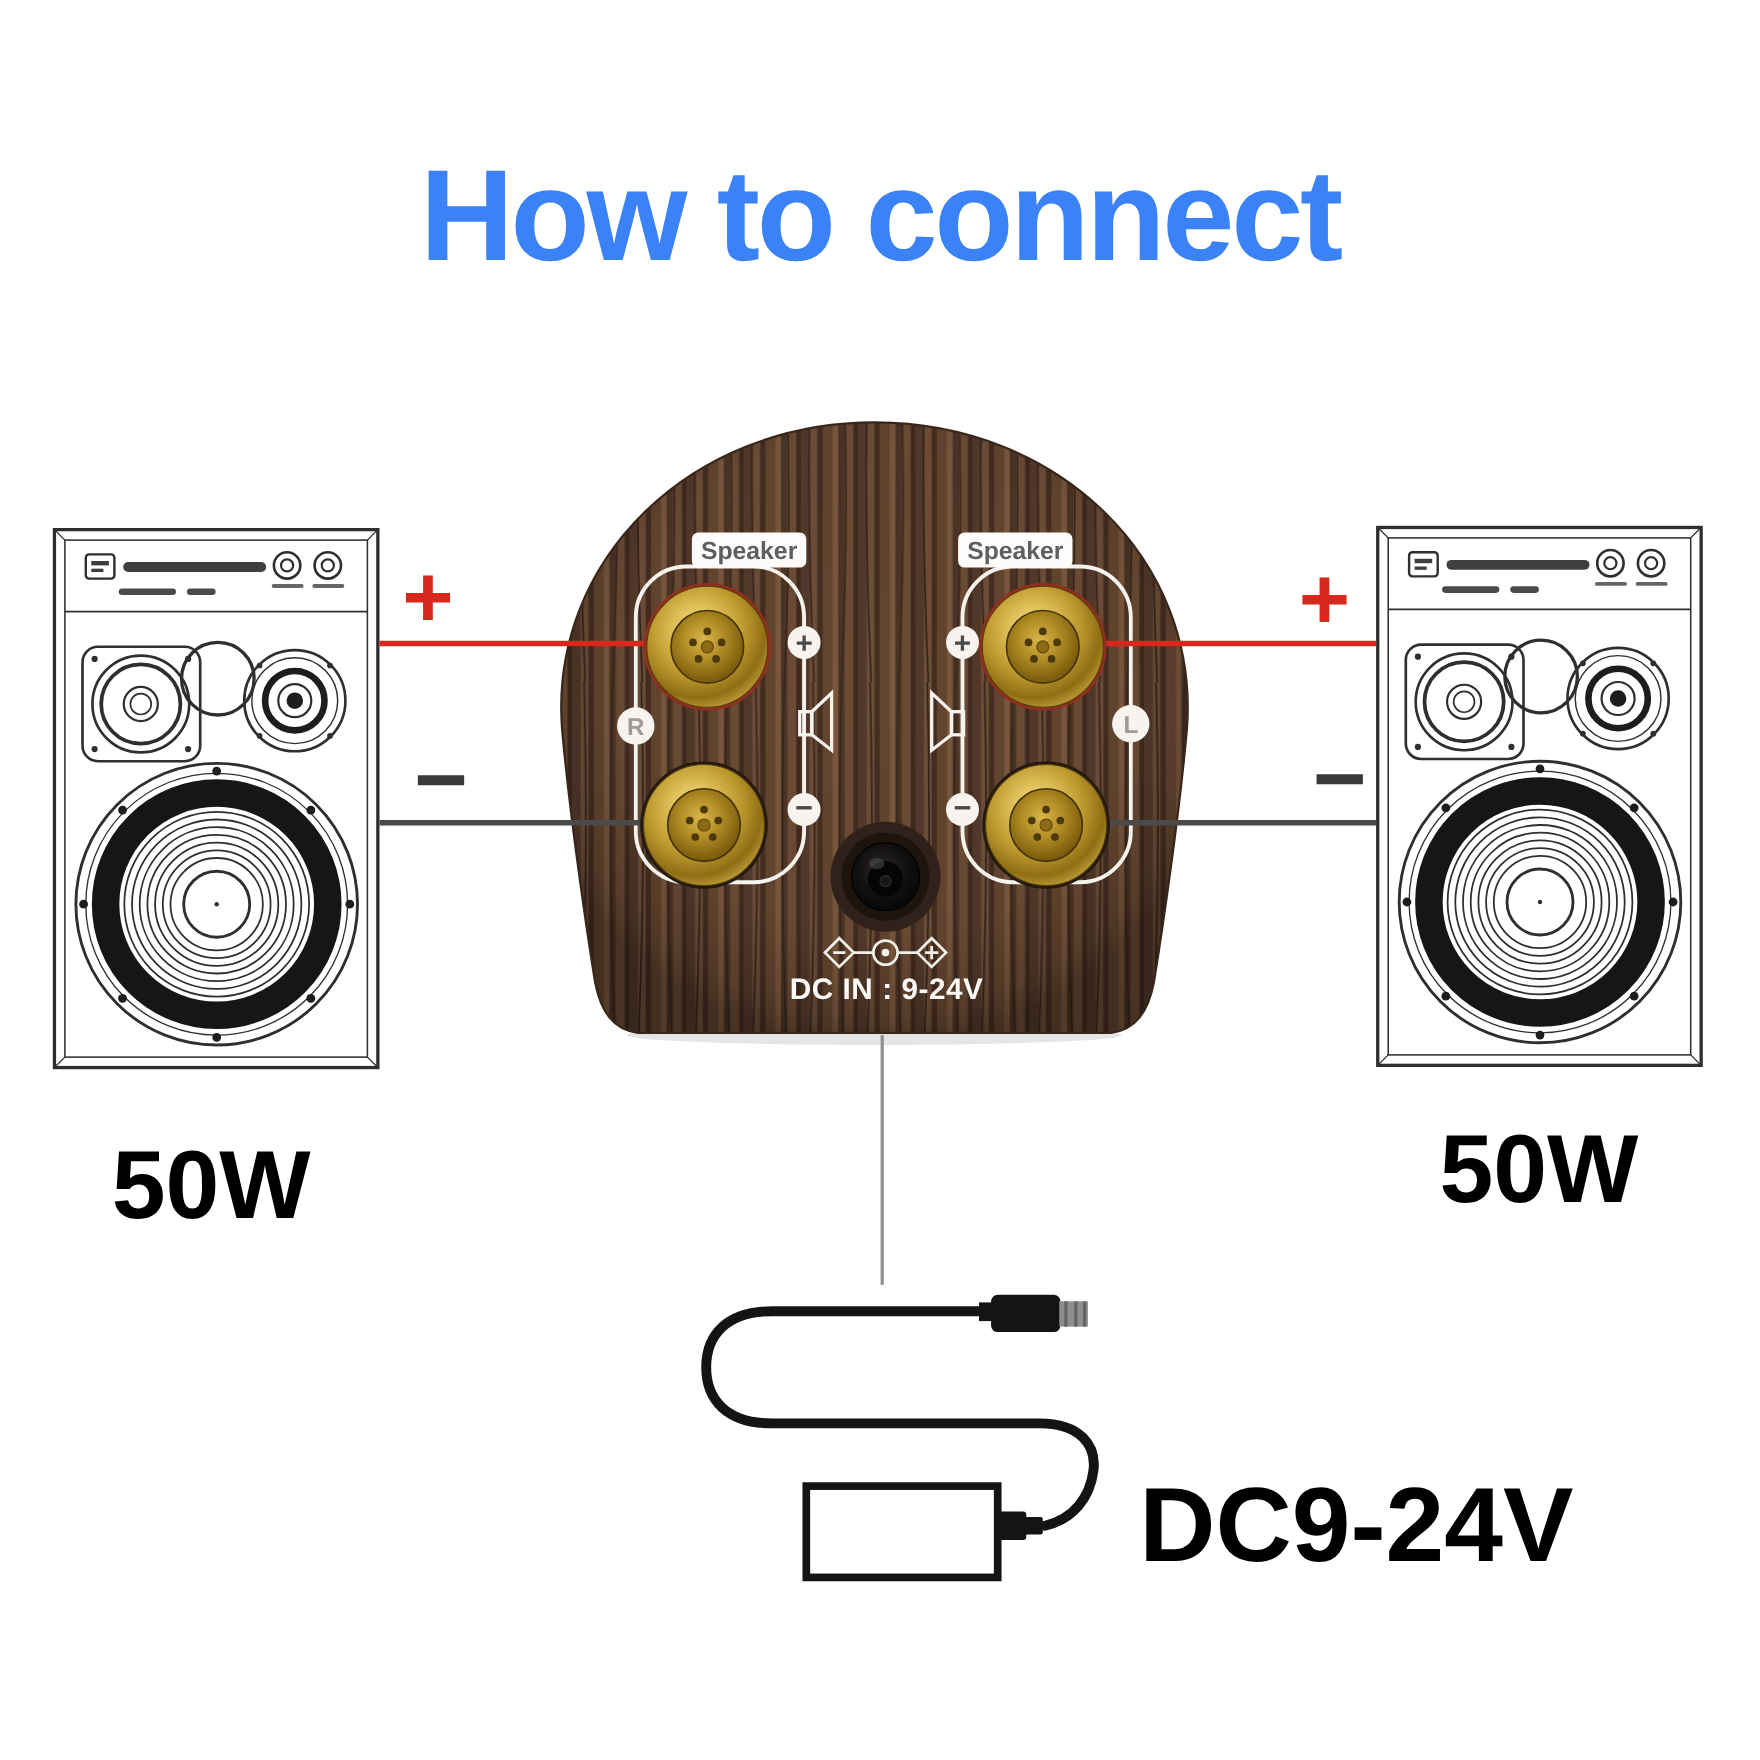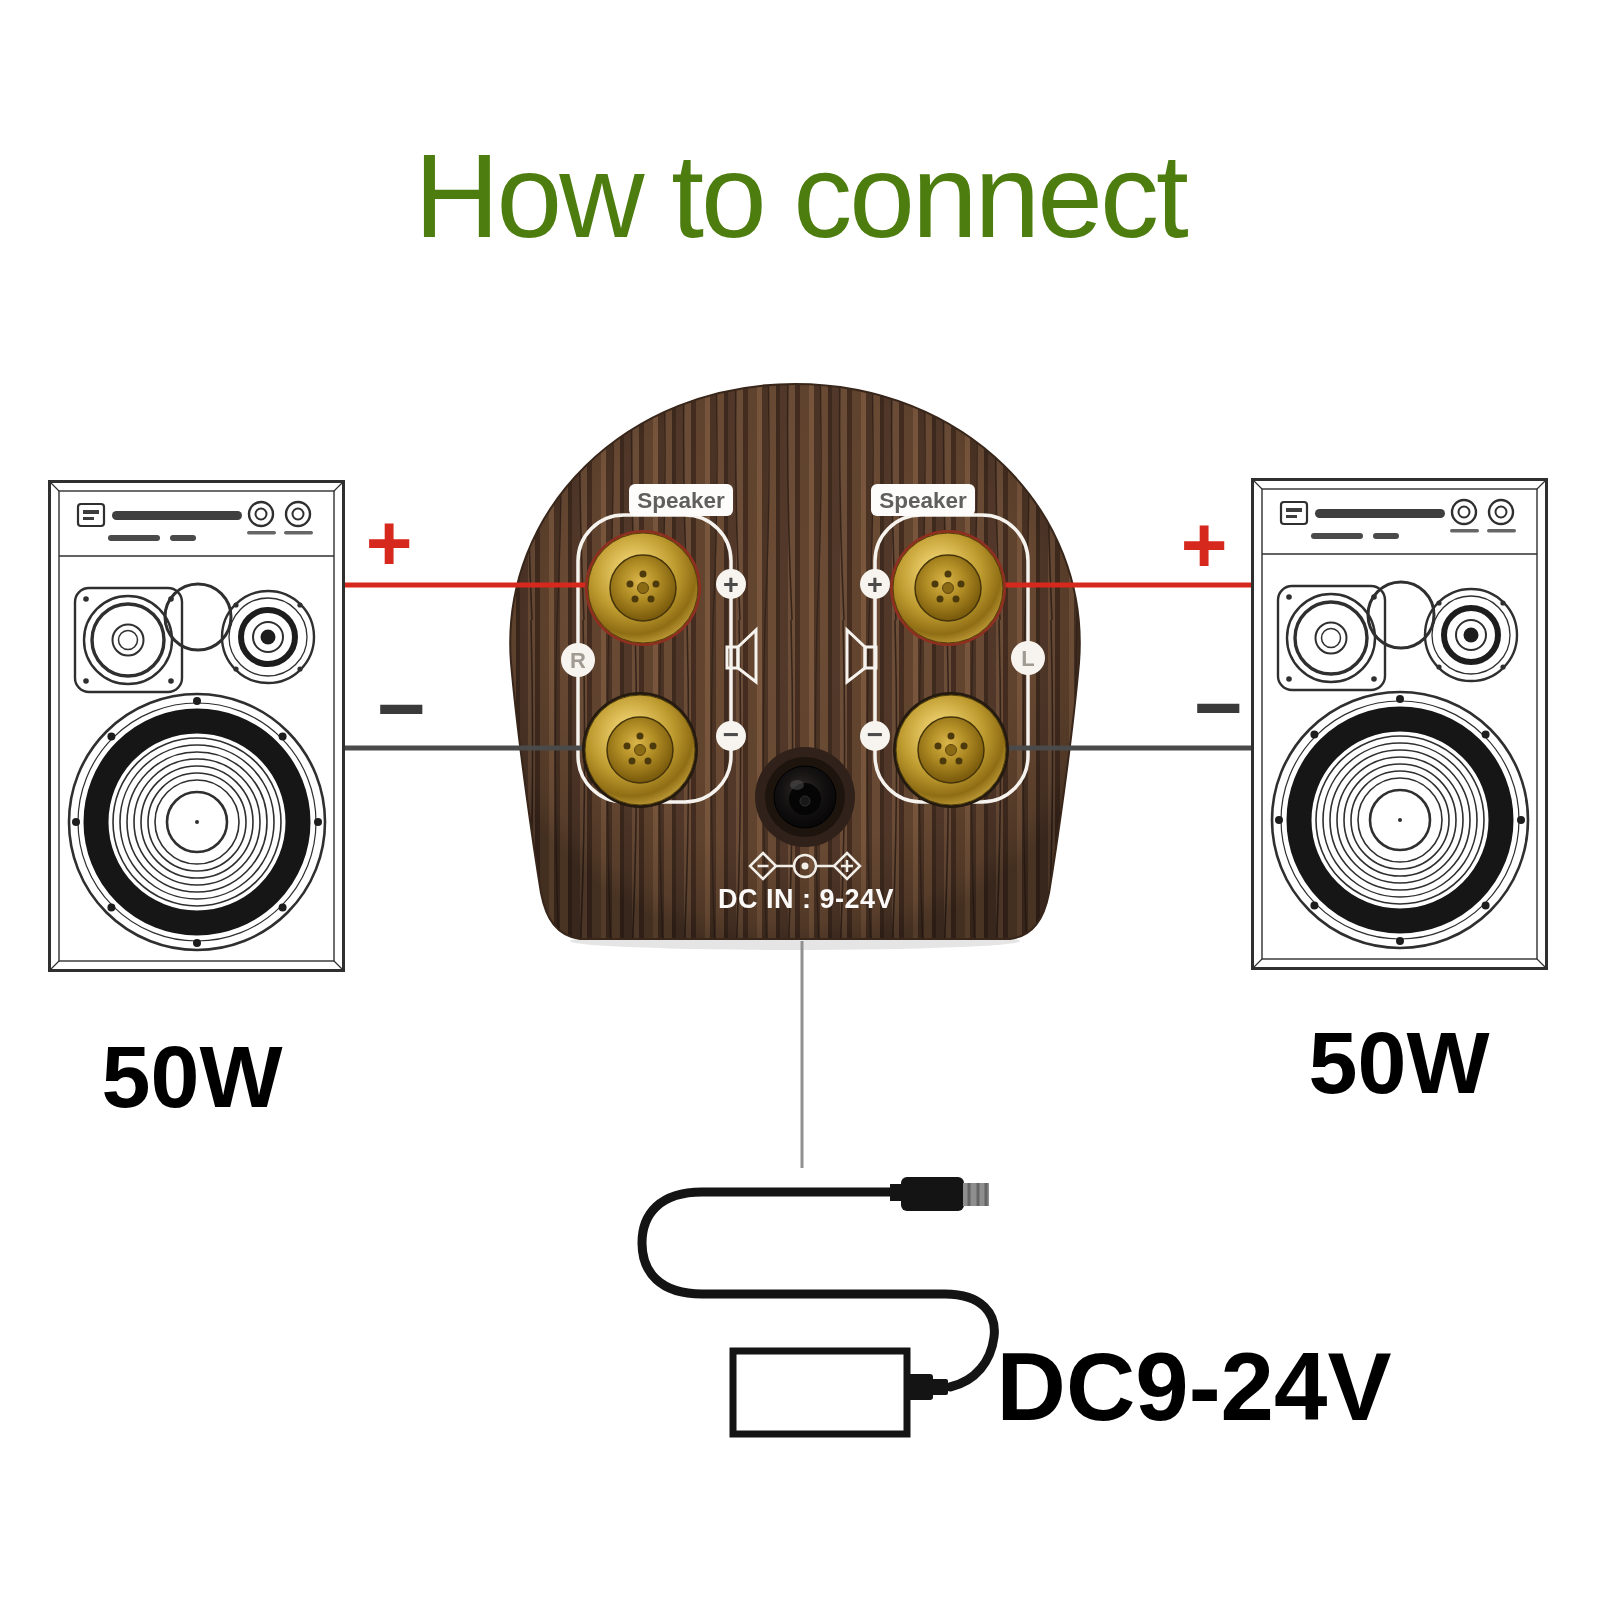--- a/index.html
+++ b/index.html
@@ -2,29 +2,29 @@
 <html><head>
 <meta charset="utf-8">
 <style>
   html,body{margin:0;padding:0;background:#ffffff;}
   .canvas{
     position:relative;width:1600px;height:1600px;background:#ffffff;overflow:hidden;
     font-family:"Liberation Sans", sans-serif;
   }
   .title{
     position:absolute;left:800px;top:128px;transform:translateX(-50%);
-    font-size:118px;font-weight:normal;letter-spacing:-3px;color:#4d7c0f;white-space:nowrap;text-align:center;
+    font-size:118px;font-weight:bold;letter-spacing:-3px;color:#3b82f6;white-space:nowrap;text-align:center;
   }
   .power-label{
     position:absolute;transform:translateX(-50%);
     font-weight:bold;color:#000000;white-space:nowrap;
   }
   .power-left{left:192px;top:1026px;font-size:88px;}
   .power-right{left:1399px;top:1012px;font-size:88px;}
-  .adapter-label{left:1194px;top:1332px;font-size:96px;}
+  .adapter-label{left:1233px;top:1332px;font-size:96px;}
   svg{position:absolute;left:0;top:0;}
   text{font-family:"Liberation Sans", sans-serif;}
 </style>
 </head>
 <body>
 
 <div class="canvas">
 
   <svg width="1600" height="1600" viewBox="0 0 1600 1600" xmlns="http://www.w3.org/2000/svg">
     <defs>

